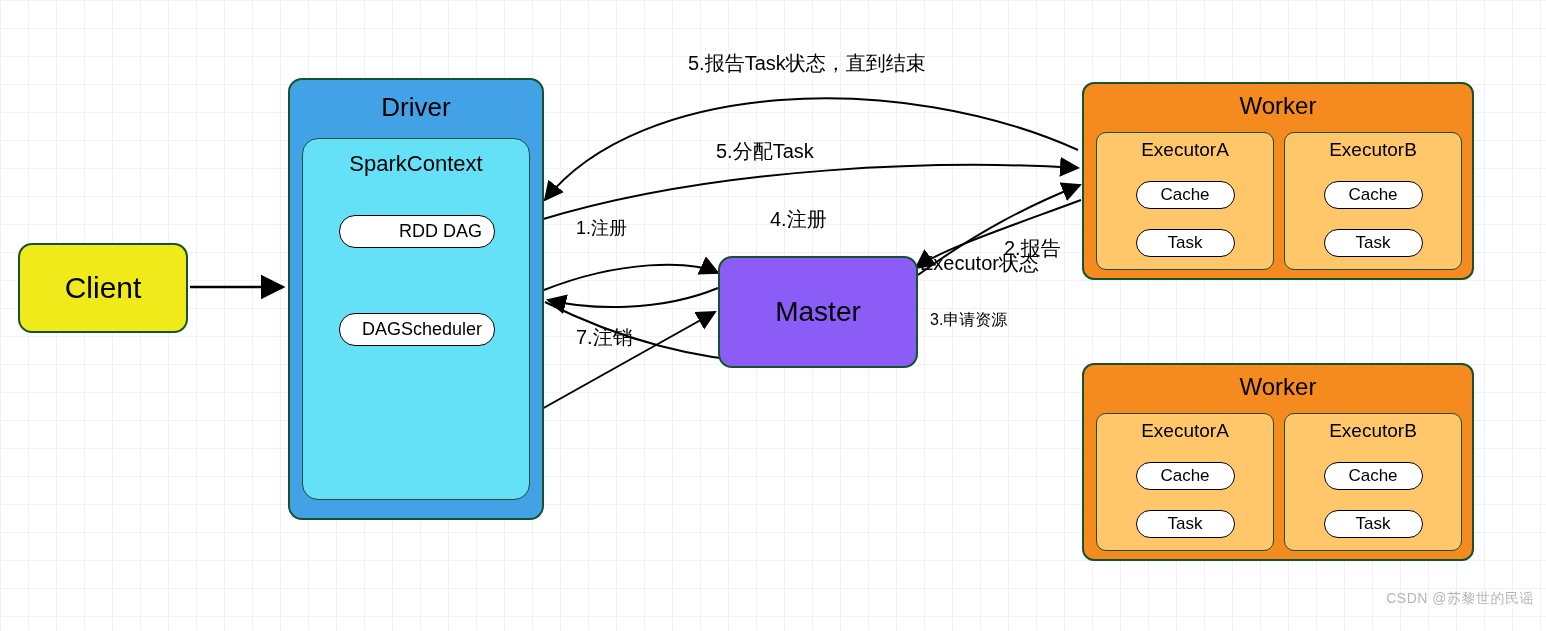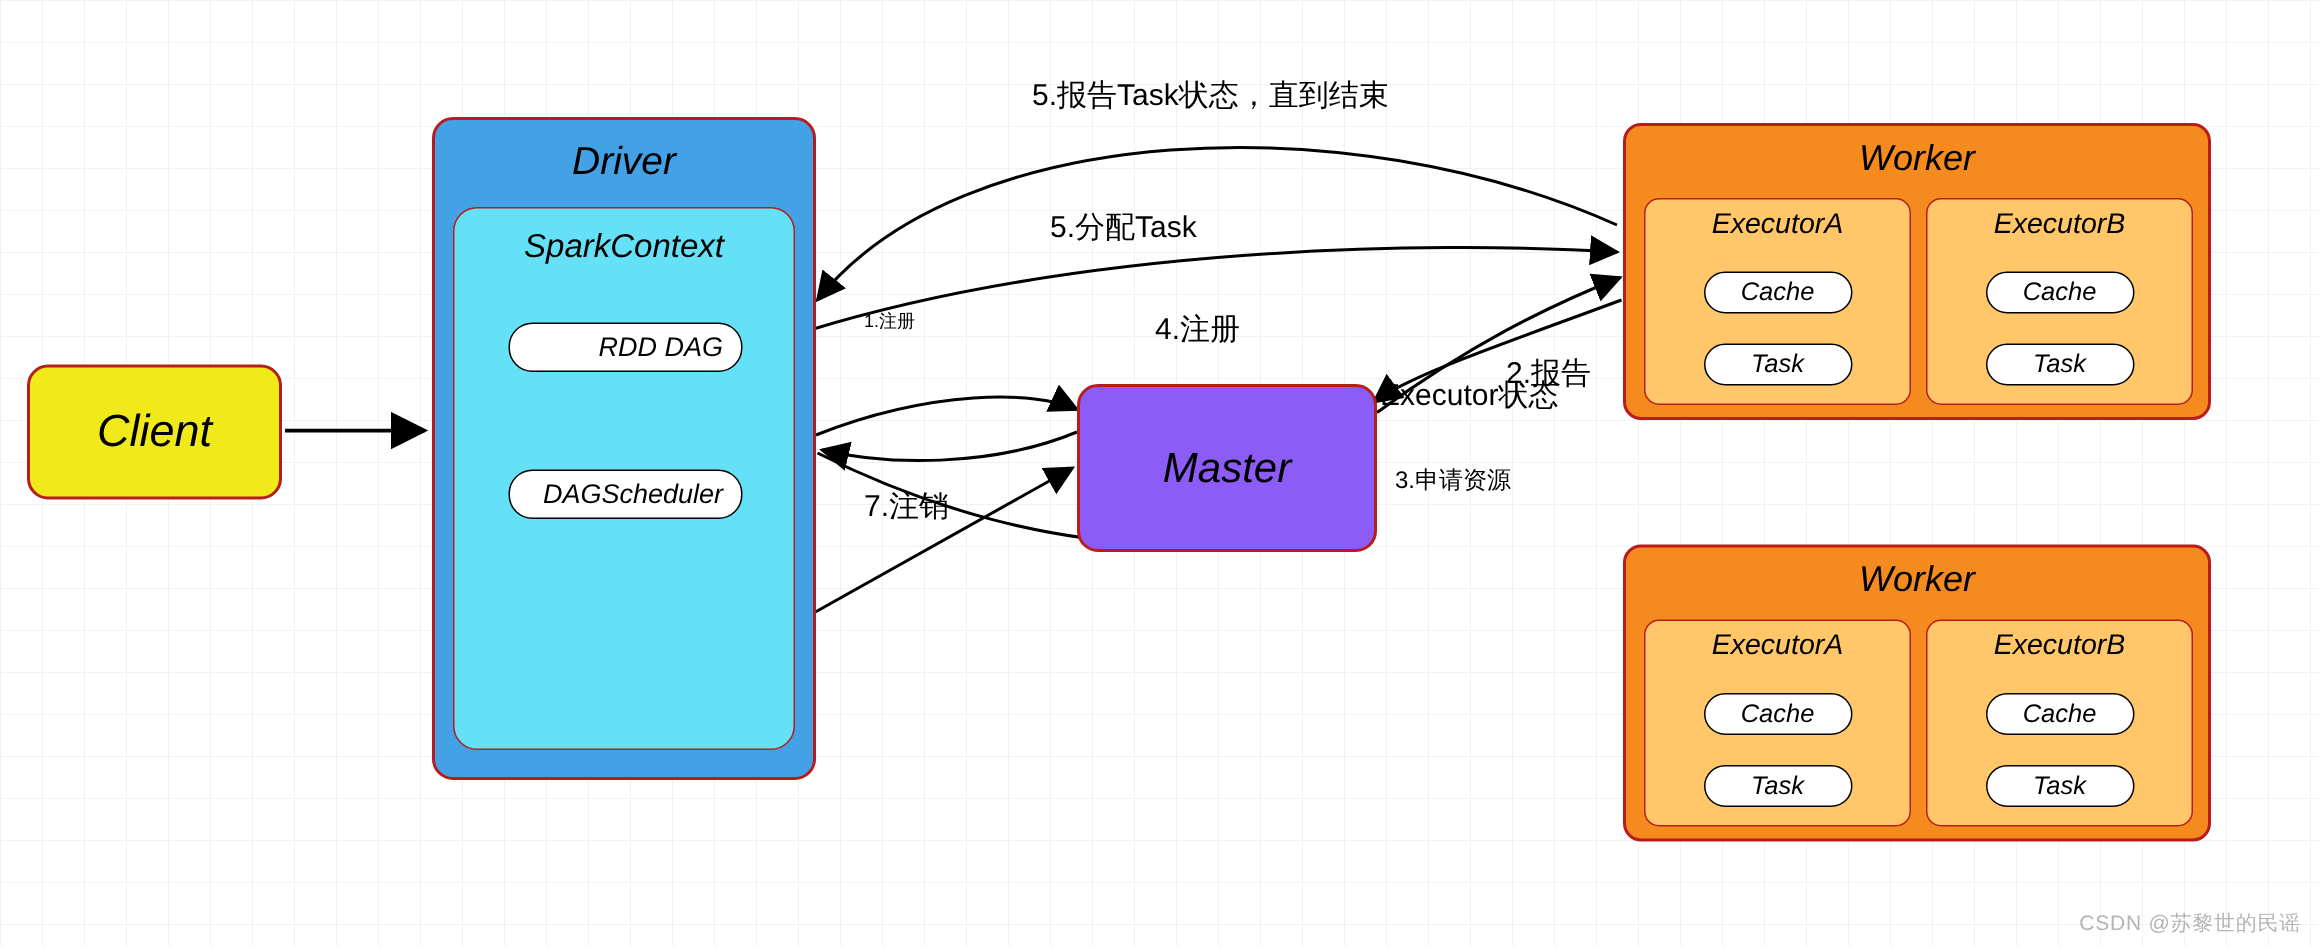--- a/index.html
+++ b/index.html
@@ -11,27 +11,26 @@
     background-image:
       linear-gradient(to right, #f0f2f5 1px, transparent 1px),
       linear-gradient(to bottom, #f0f2f5 1px, transparent 1px);
     background-size: 28px 28px;
     background-color: #ffffff;
     position: relative;
   }
   svg { position: absolute; top: 0; left: 0; }
   .box {
     position: absolute;
-    border: 2px solid #b91c1c;
+    border: 2px solid #14532d;
     border-radius: 10px;
     box-sizing: border-box;
     display: flex;
     align-items: center;
     justify-content: center;
-    font-style: italic;
   }
   .label {
     position: absolute;
     white-space: nowrap;
   }
   .title { text-align: center; }
   .pill {
     position: absolute;
     background: #fff;
     border: 1px solid #000;
@@ -47,21 +46,21 @@
     border-radius: 14px;
     padding: 3px 12px;
     font-size: 17px;
     text-align: center;
     margin: 20px auto;
     width: 73px;
   }
   .watermark {
     position: absolute;
     right: 12px;
-    bottom: 6px;
+    bottom: 23px;
     color: rgba(120,120,120,0.55);
     font-size: 14px;
     letter-spacing: 0.5px;
     text-align: center;
   }
 </style>
 </head>
 <body>
 
 <svg width="1546" height="631">
@@ -131,22 +130,22 @@
     <div class="pill-small">Cache</div>
     <div class="pill-small">Task</div>
   </div>
   <div class="box" style="position:absolute; left:200px; top:48px; width:178px; height:138px; background:#ffc76a; border-width:1.5px; border-radius:10px; display:block;">
     <div class="title" style="font-size:19px; margin-top:6px;">ExecutorB</div>
     <div class="pill-small">Cache</div>
     <div class="pill-small">Task</div>
   </div>
 </div>
 
-<div class="label" style="left:576px; top:206px; font-size:12px;">1.注册</div>
+<div class="label" style="left:576px; top:216px; font-size:18px;">1.注册</div>
 <div class="label" style="left:576px; top:324px; font-size:20px;">7.注销</div>
 <div class="label" style="left:770px; top:206px; font-size:20px;">4.注册</div>
 <div class="label" style="left:1004px; top:222px; font-size:20px;margin-top:13px;">2.报告</div>
 <div class="label" style="left:920px; top:250px; font-size:20px;">Executor状态</div>
 <div class="label" style="left:930px; top:310px; font-size:16px;">3.申请资源</div>
-<div class="label" style="left:700px; top:138px; font-size:20px;">5.分配Task</div>
+<div class="label" style="left:716px; top:138px; font-size:20px;">5.分配Task</div>
 <div class="label" style="left:688px; top:50px; font-size:20px;">5.报告Task状态，直到结束</div>
 
 <div class="watermark">CSDN @苏黎世的民谣</div>
 
 </body></html>

